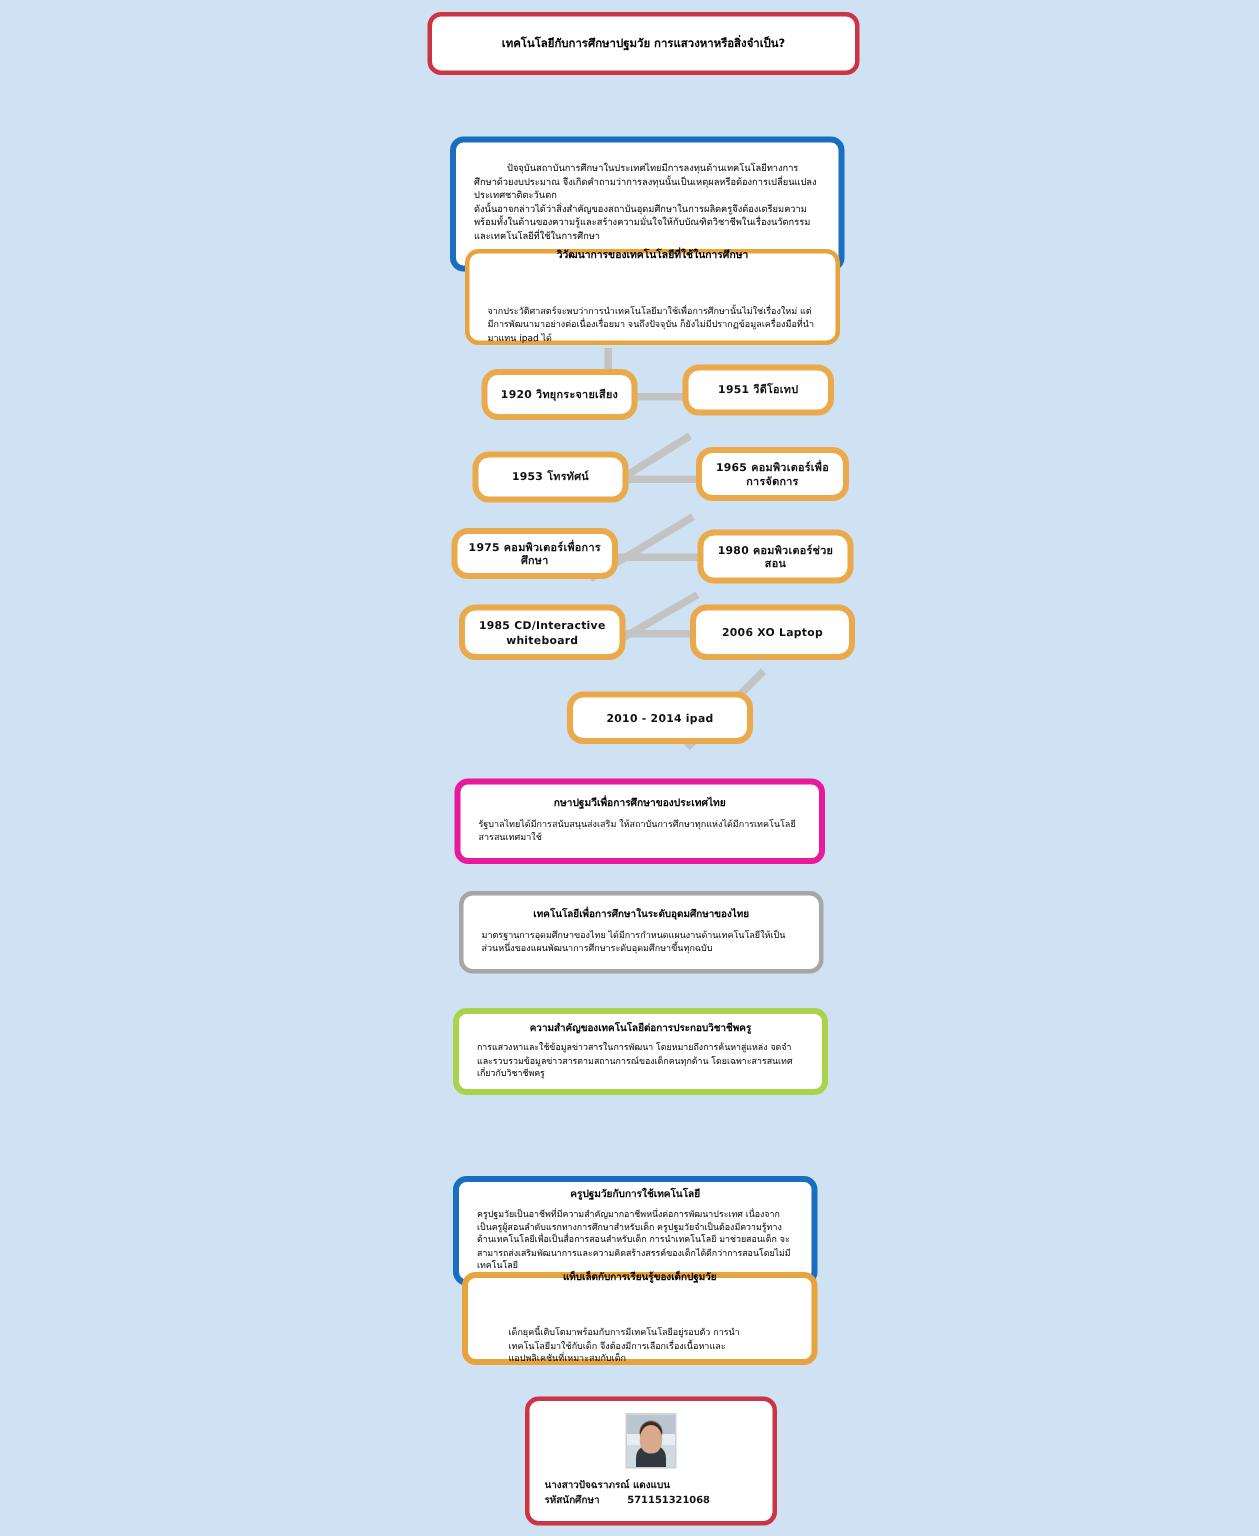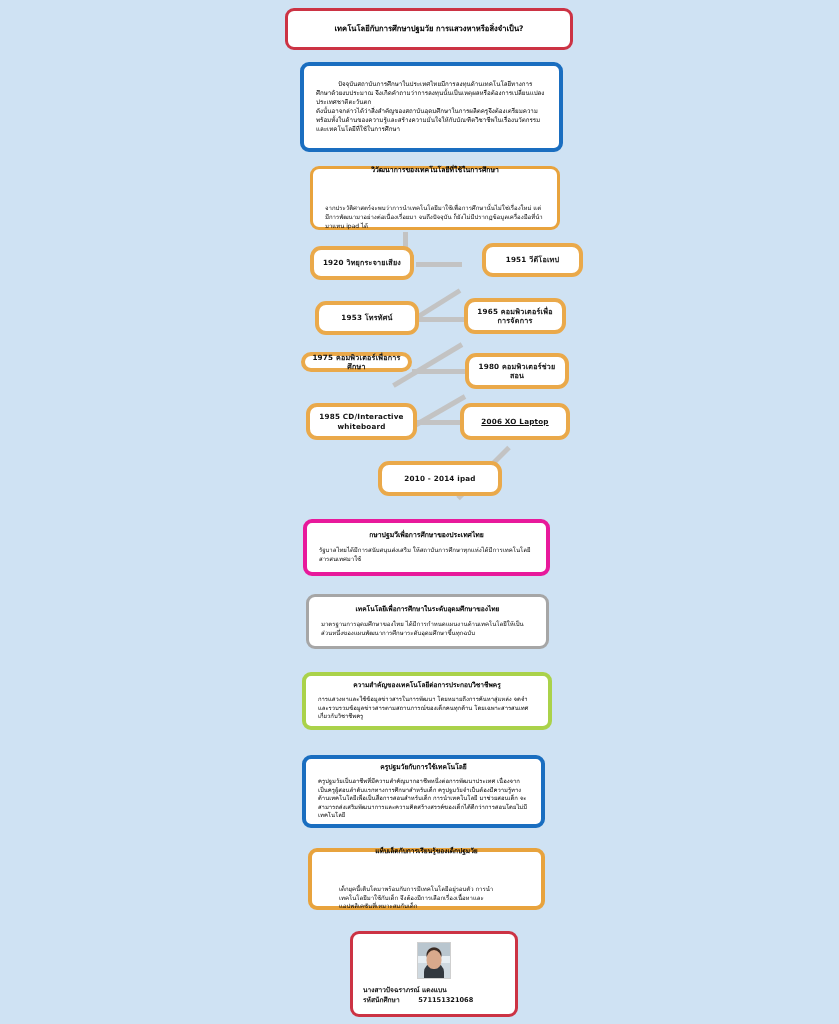--- a/index.html
+++ b/index.html
@@ -37,21 +37,21 @@
     font-weight: bold;
     line-height: 1.35;
   }
   .card .body {
     text-align: left;
     line-height: 1.45;
   }
 
   
   .c-red     { border-color: #cc3344; }
-  .c-blue    { border-color: #1a6ec0; }
+  .c-blue    { border-color: #1a6ec0; margin-top: 29px; }
   .c-orange  { border-color: #e8a33d; gap: 24px; }
   .c-magenta { border-color: #e8199b; }
   .c-gray    { border-color: #a6a6a6; }
   .c-green   { border-color: #aad24a; }
 
   
   .node {
     position: absolute;
     background: #ffffff;
     border: 4px solid #eaa94a;
@@ -148,31 +148,31 @@
   <div class="card c-blue" style="left:300px; top:62px; width:263px; height:90px; border-width:4px; padding:8px 12px;">
     <div class="body" style="font-size:6.2px; text-indent:22px; white-space:pre-line;">ปัจจุบันสถาบันการศึกษาในประเทศไทยมีการลงทุนด้านเทคโนโลยีทางการศึกษาด้วยงบประมาณ จึงเกิดคำถามว่าการลงทุนนั้นเป็นเหตุผลหรือต้องการเปลี่ยนแปลงประเทศชาติตะวันตก
 ดังนั้นอาจกล่าวได้ว่าสิ่งสำคัญของสถาบันอุดมศึกษาในการผลิตครูจึงต้องเตรียมความพร้อมทั้งในด้านของความรู้และสร้างความมั่นใจให้กับบัณฑิตวิชาชีพในเรื่องนวัตกรรมและเทคโนโลยีที่ใช้ในการศึกษา</div>
   </div>
 
   <div class="card c-orange" style="left:310px; top:166px; width:250px; height:64px; border-width:3px; padding:7px 12px;">
     <div class="head" style="font-size:6.9px; margin-bottom:5px;">วิวัฒนาการของเทคโนโลยีที่ใช้ในการศึกษา</div>
     <div class="body" style="font-size:6.0px;">จากประวัติศาสตร์จะพบว่าการนำเทคโนโลยีมาใช้เพื่อการศึกษานั้นไม่ใช่เรื่องใหม่ แต่มีการพัฒนามาอย่างต่อเนื่องเรื่อยมา จนถึงปัจจุบัน ก็ยังไม่มีปรากฏข้อมูลเครื่องมือที่นำมาแทน ipad ได้</div>
   </div>
 
-  <div class="node" style="left:310px; top:246px; width:104px; height:34px;">1920 วิทยุกระจายเสียง</div>
-  <div class="node" style="left:482px; top:243px; width:101px; height:34px;">1951 วีดีโอเทป</div>
+  <div class="node" style="left:321px; top:246px; width:104px; height:34px;">1920 วิทยุกระจายเสียง</div>
+  <div class="node" style="left:455px; top:243px; width:101px; height:34px;">1951 วีดีโอเทป</div>
 
   <div class="node" style="left:315px; top:301px; width:104px; height:34px;">1953 โทรทัศน์</div>
   <div class="node" style="left:464px; top:298px; width:102px; height:36px;">1965 คอมพิวเตอร์เพื่อการจัดการ</div>
 
-  <div class="node" style="left:301px; top:352px; width:111px; height:20px;">1975 คอมพิวเตอร์เพื่อการศึกษา</div>
+  <div class="node" style="left:301px; top:352px; width:111px; height:34px;">1975 คอมพิวเตอร์เพื่อการศึกษา</div>
   <div class="node" style="left:465px; top:353px; width:104px; height:36px;">1980 คอมพิวเตอร์ช่วยสอน</div>
 
   <div class="node" style="left:306px; top:403px; width:111px; height:37px;">1985 CD/Interactive whiteboard</div>
-  <div class="node" style="left:460px; top:403px; width:110px; height:37px;text-decoration:underline;">2006 XO Laptop</div>
+  <div class="node" style="left:460px; top:403px; width:110px; height:37px;">2006 XO Laptop</div>
 
   <div class="node" style="left:378px; top:461px; width:124px; height:35px;">2010 - 2014 ipad</div>
 
   <div class="card c-magenta" style="left:303px; top:519px; width:247px; height:57px; border-width:4px; padding:7px 12px;">
     <div class="head" style="font-size:6.8px; margin-bottom:6px;">กษาปฐมวีเพื่อการศึกษาของประเทศไทย</div>
     <div class="body" style="font-size:6.0px;">รัฐบาลไทยได้มีการสนับสนุนส่งเสริม ให้สถาบันการศึกษาทุกแห่งได้มีการเทคโนโลยีสารสนเทศมาใช้</div>
   </div>
 
   <div class="card c-gray" style="left:306px; top:594px; width:243px; height:55px; border-width:3px; padding:7px 12px;">
     <div class="head" style="font-size:6.6px; margin-bottom:6px;">เทคโนโลยีเพื่อการศึกษาในระดับอุดมศึกษาของไทย</div>

